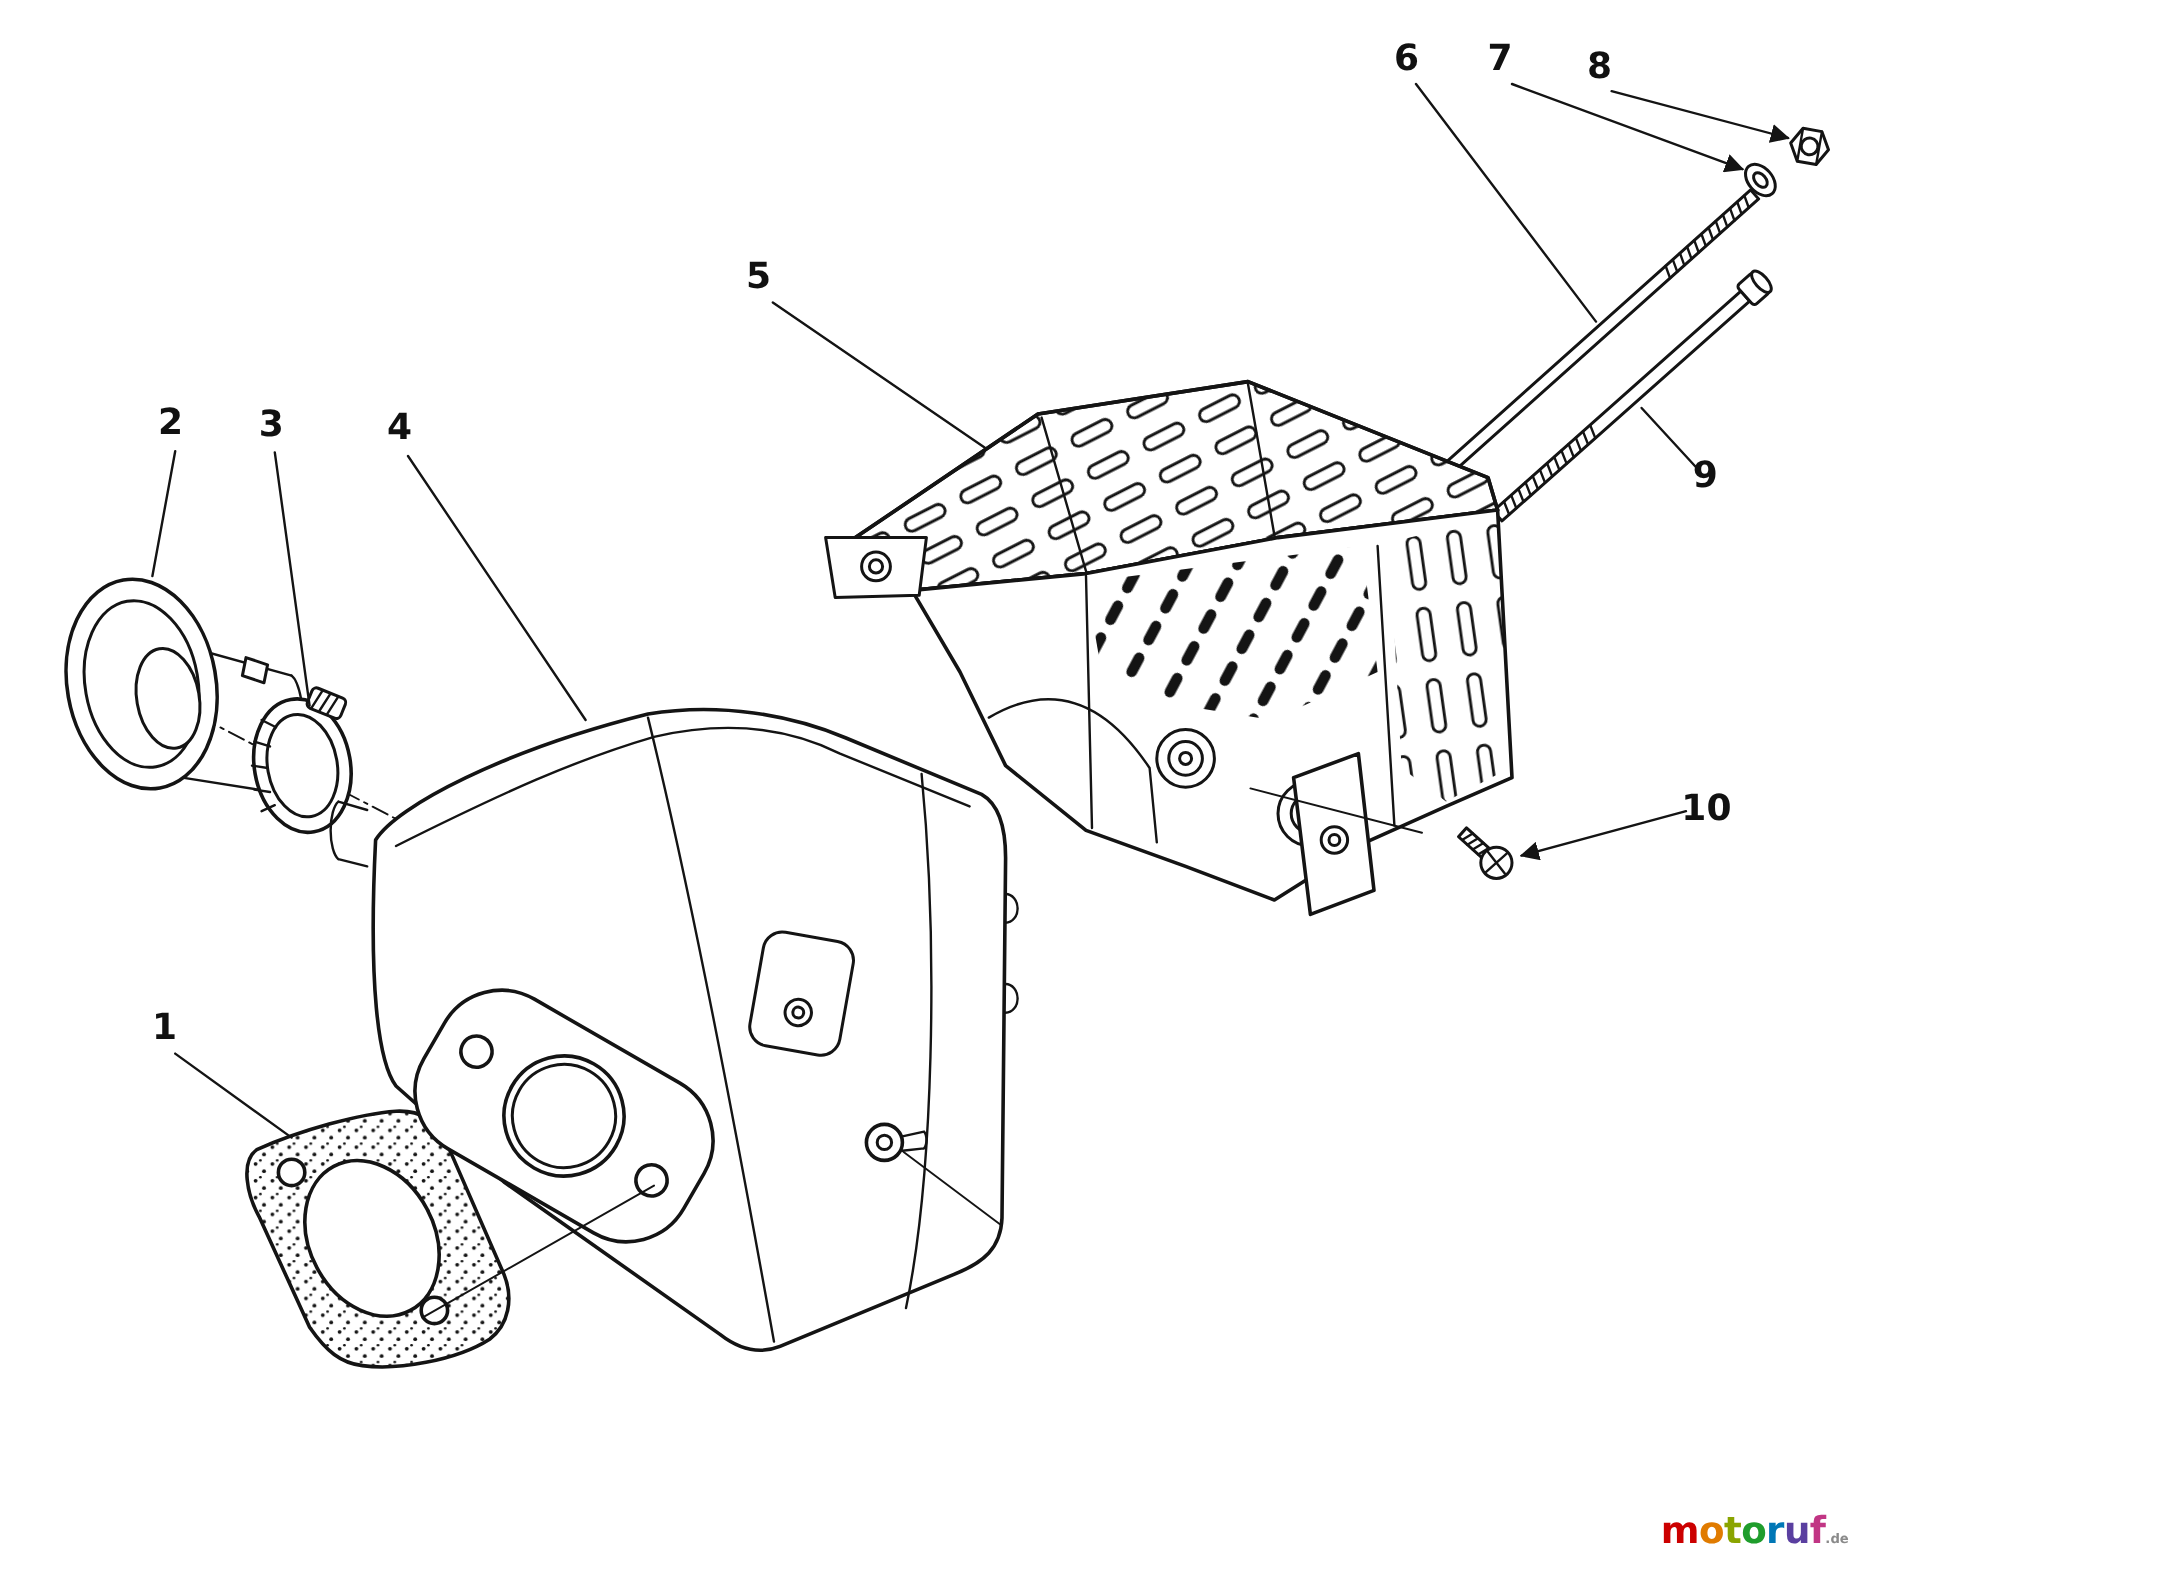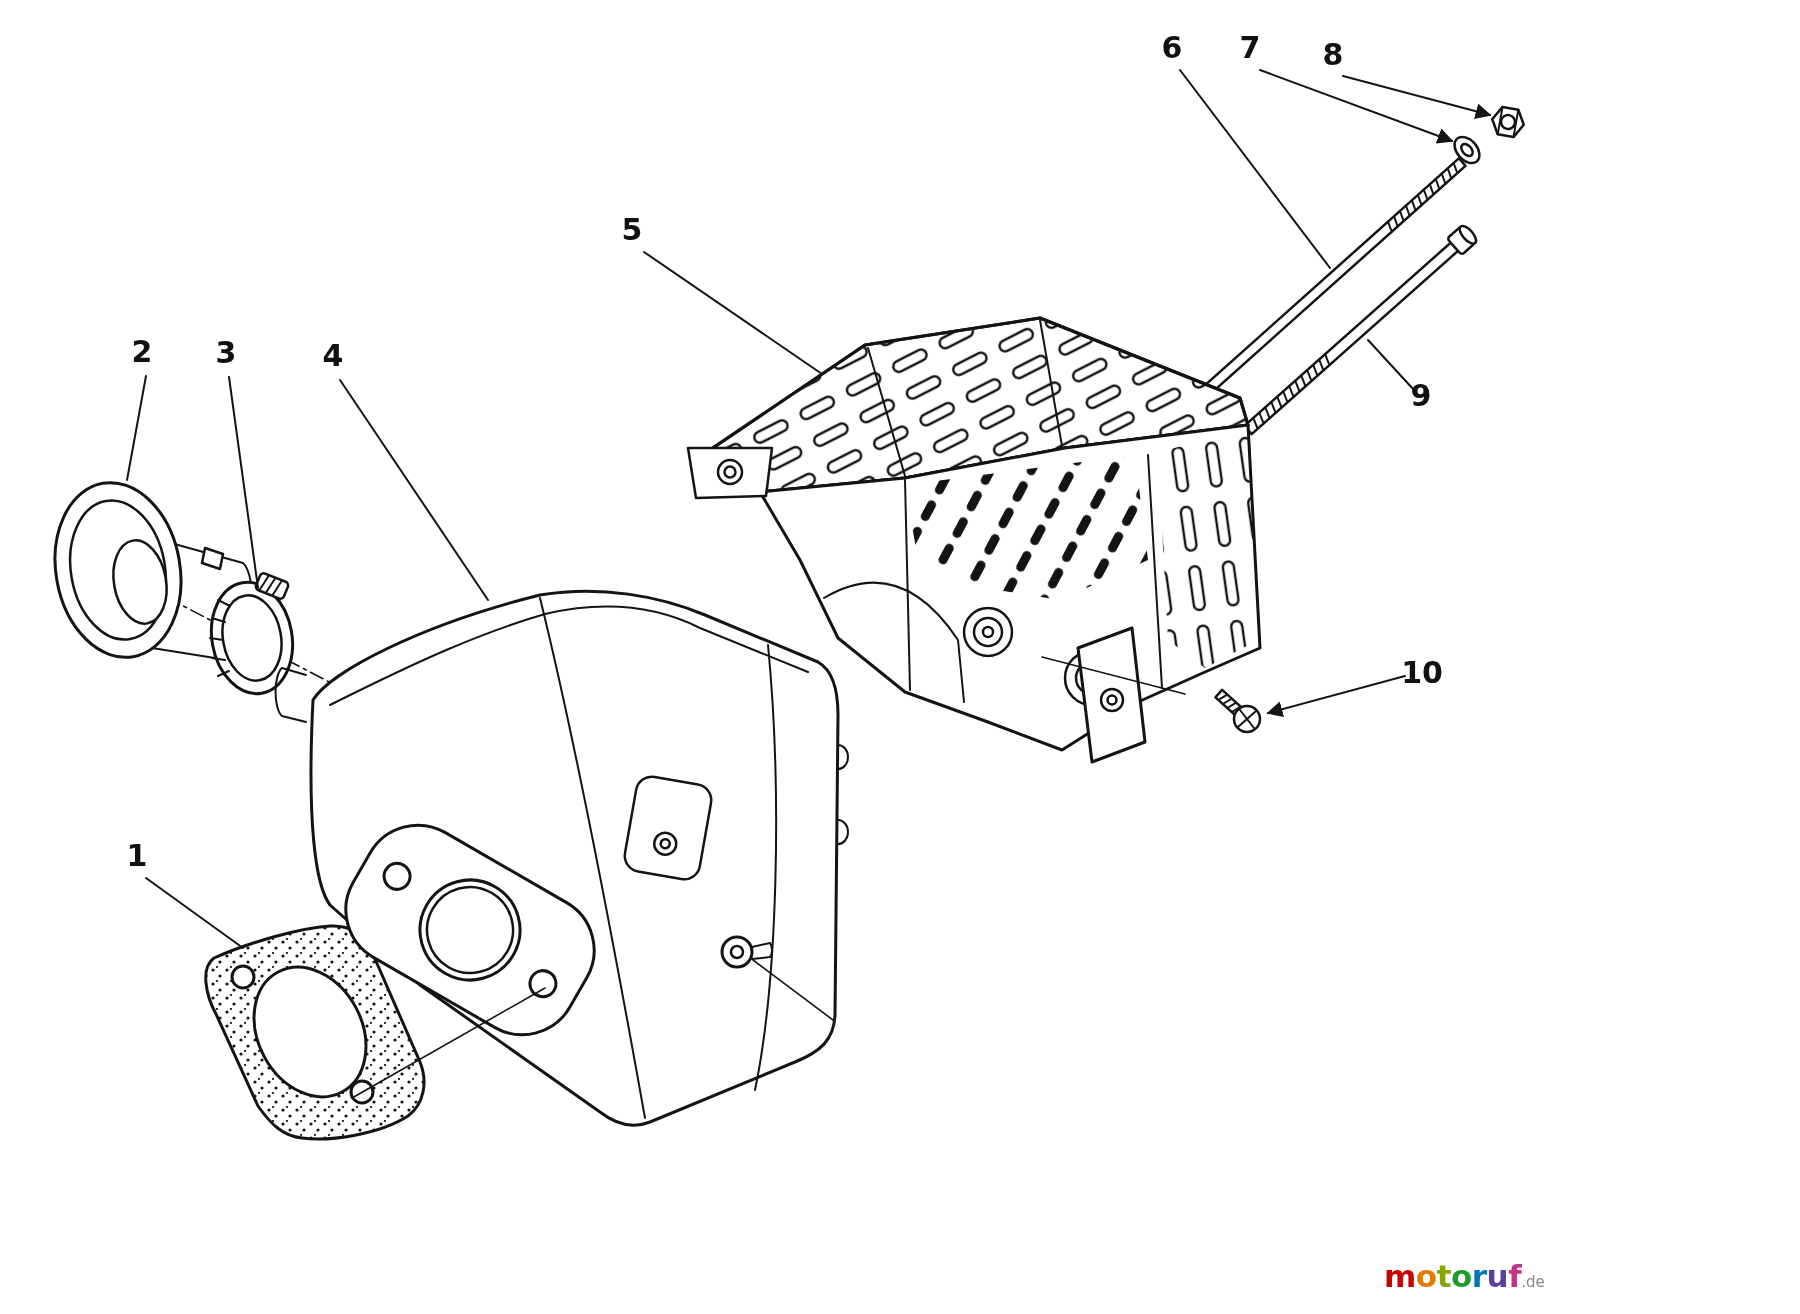--- a/index.html
+++ b/index.html
@@ -7,21 +7,21 @@
          font-family:"DejaVu Sans",sans-serif;}
   svg{position:absolute;left:0;top:0;}
   .s3{fill:#ffffff;stroke:#141414;stroke-width:3;stroke-linejoin:round;stroke-linecap:round;}
   .s25{fill:#ffffff;stroke:#141414;stroke-width:2.5;stroke-linejoin:round;stroke-linecap:round;}
   .ln2{fill:none;stroke:#141414;stroke-width:2;stroke-linejoin:round;stroke-linecap:round;}
   .thin{fill:none;stroke:#141414;stroke-width:1.6;stroke-linecap:round;}
   .leader{fill:none;stroke:#141414;stroke-width:2;stroke-linecap:round;}
   .lbl{font:700 30px "DejaVu Sans",sans-serif;fill:#111;}
   .watermark{position:absolute;left:1384px;top:1258px;font:700 31px "DejaVu Sans",sans-serif;
              white-space:nowrap;letter-spacing:-0.5px;}
-  .watermark .wm-suffix{font-size:15px;font-weight:400;letter-spacing:0;}
+  .watermark .wm-suffix{font-size:11px;font-weight:700;letter-spacing:0;}
 </style>
 </head>
 <body>
 
 <div class="stage">
 
 <svg width="1800" height="1314" viewBox="0 0 1800 1314">
   <defs>
     <marker id="arrow" viewBox="0 0 10 10" refX="9" refY="5" markerWidth="8" markerHeight="8" orient="auto-start-reverse">
       <path d="M0,0 L10,5 L0,10 z" fill="#141414"></path>

